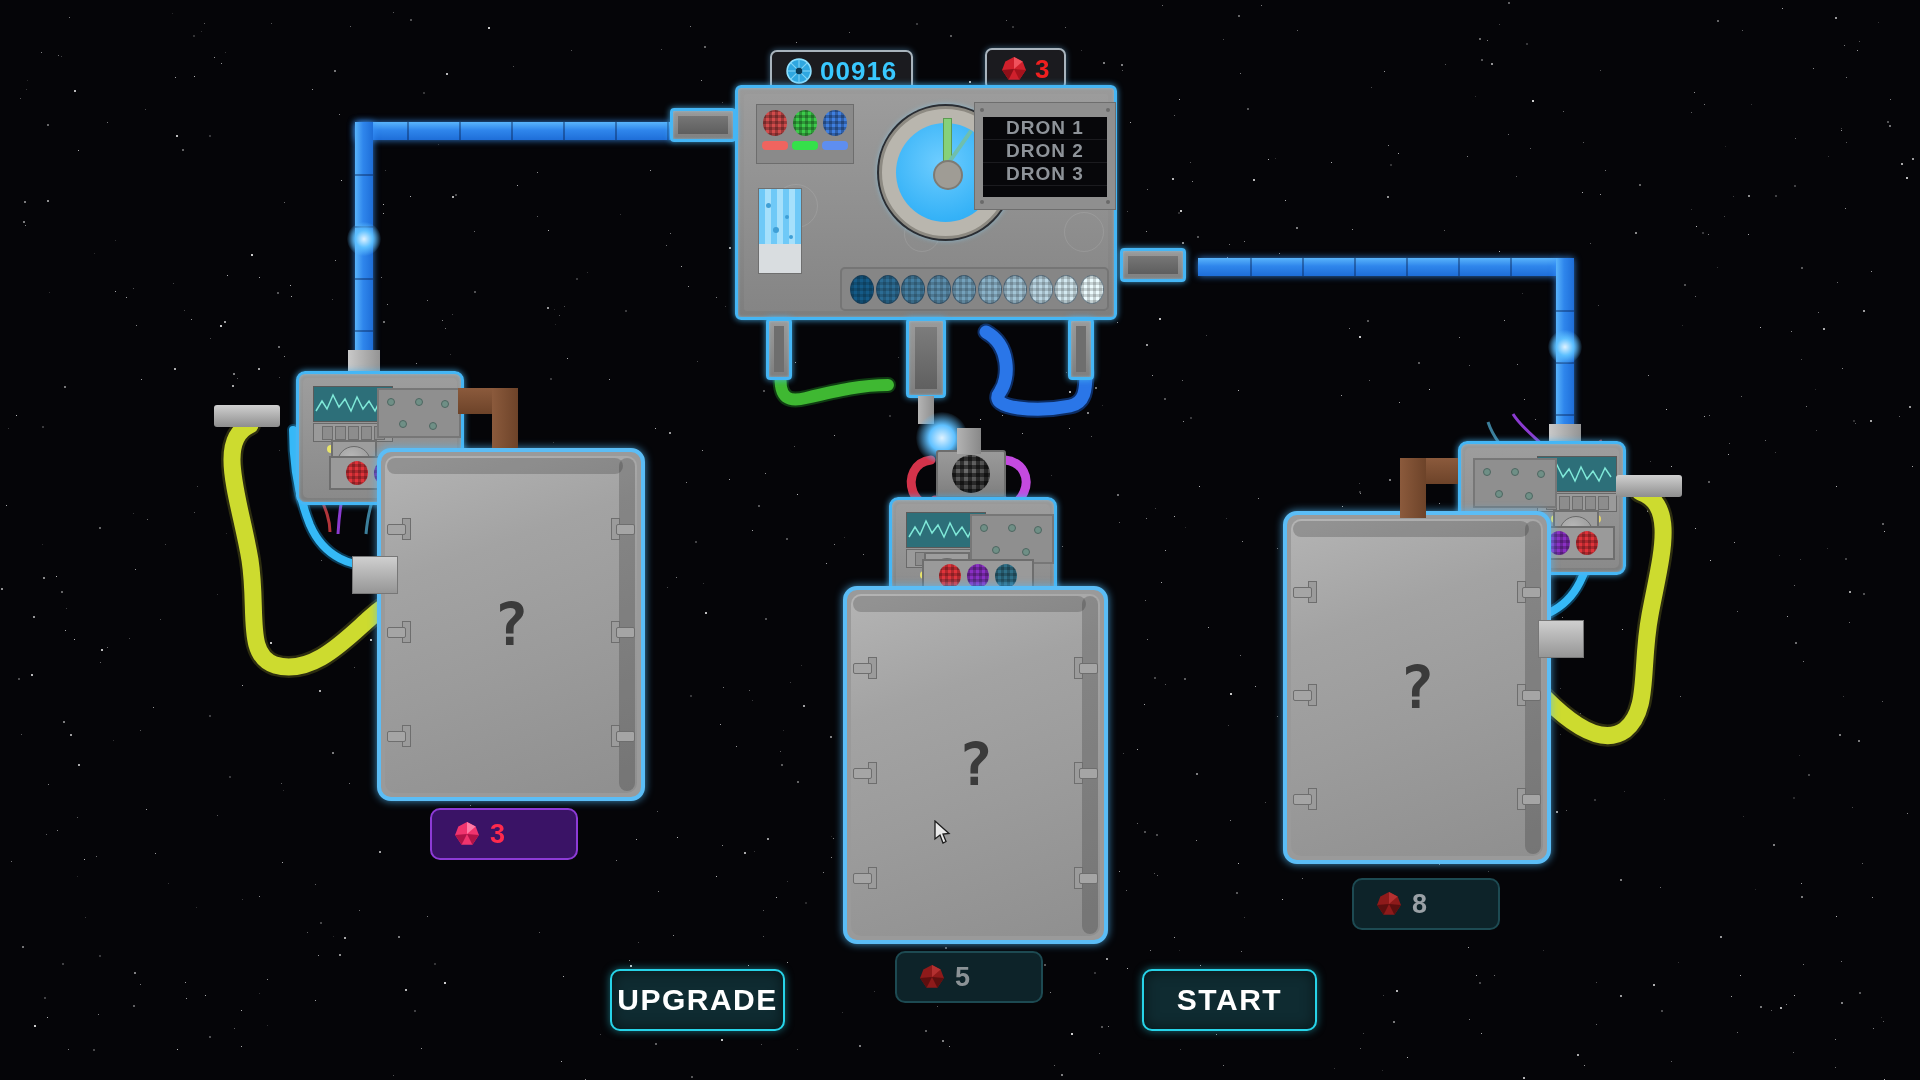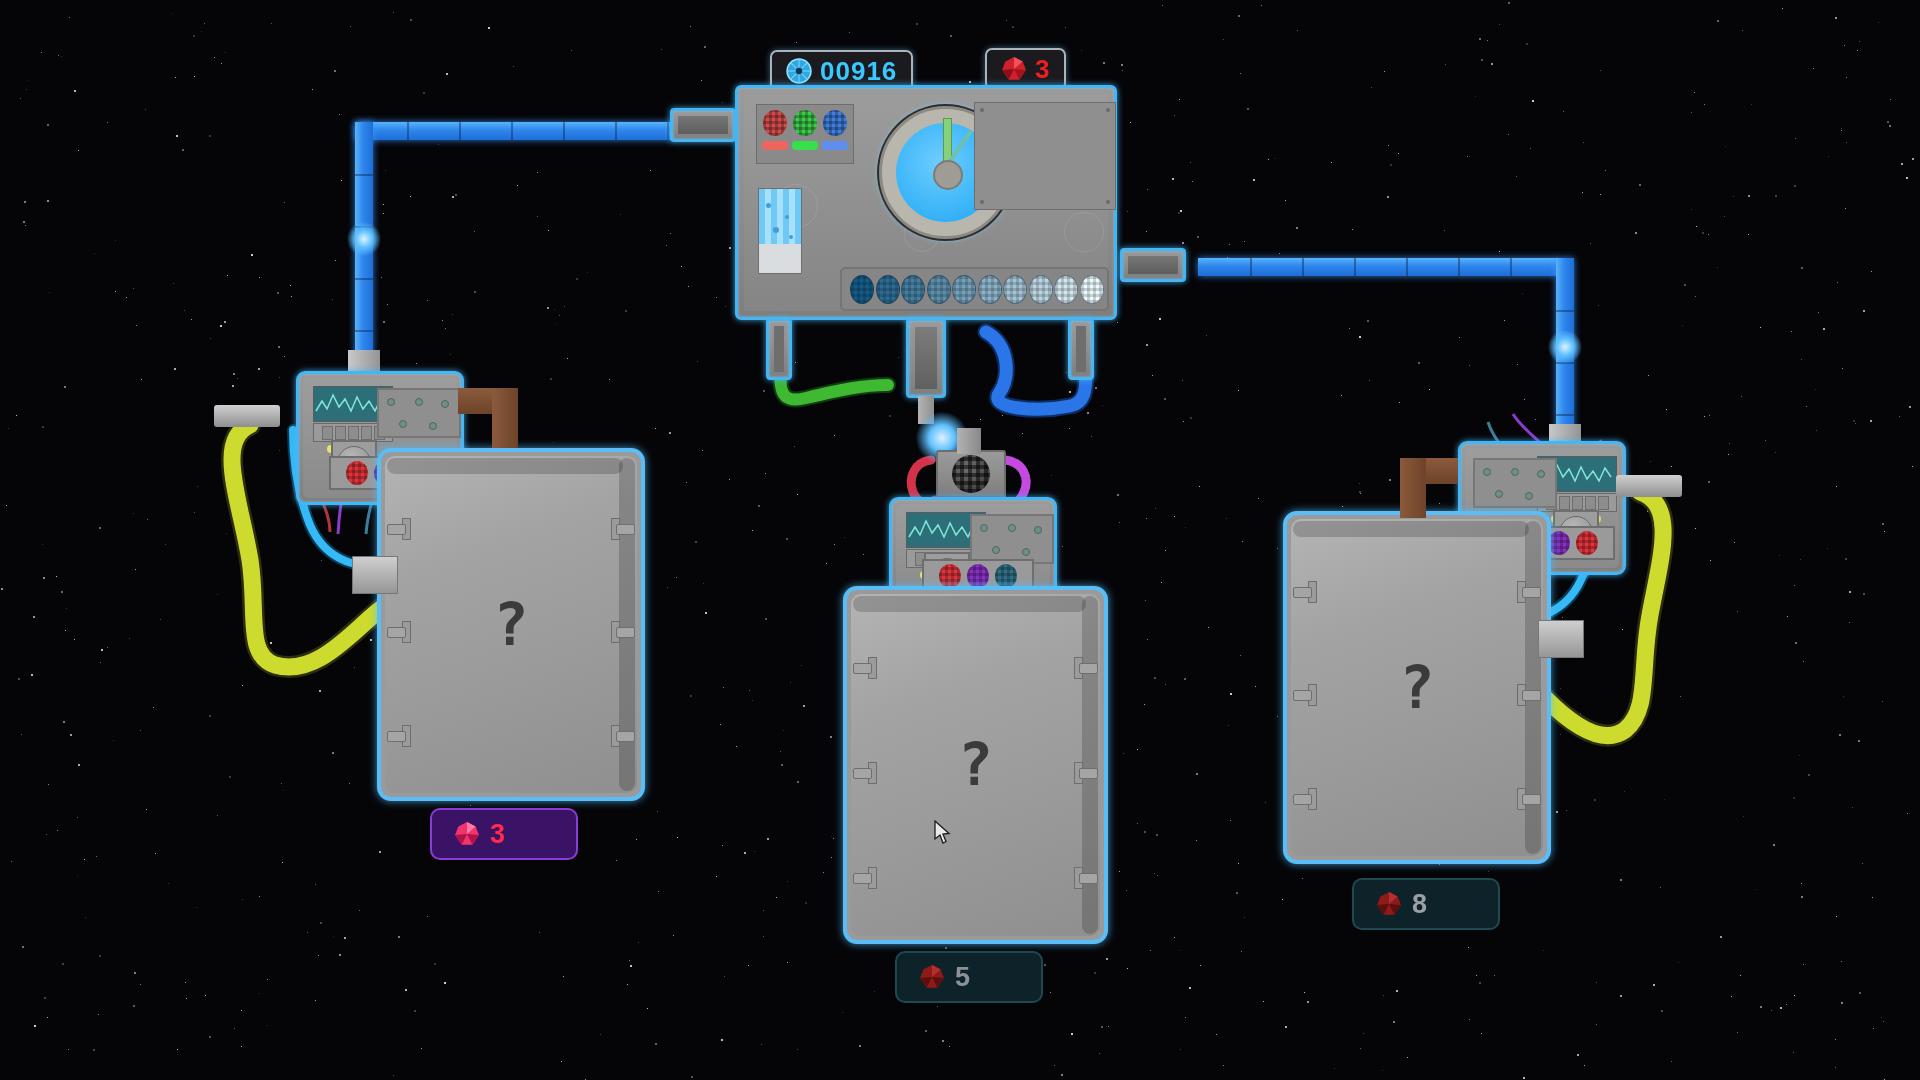--- a/index.html
+++ b/index.html
@@ -1151,20 +1151,25 @@
         <div class="bub" style="left:26px;top:26px;width:4px;height:4px;"></div>
         <div class="bub" style="left:14px;top:38px;width:6px;height:6px;"></div>
         <div class="bub" style="left:30px;top:46px;width:4px;height:4px;"></div>
       </div>
 
       <div class="dronbox">
         <span class="scr-bolt" style="left:5px;top:5px;"></span>
         <span class="scr-bolt" style="right:5px;top:5px;"></span>
         <span class="scr-bolt" style="left:5px;bottom:5px;"></span>
         <span class="scr-bolt" style="right:5px;bottom:5px;"></span>
+        <div class="dronscr" id="dronscr">
+            <div>DRON 1</div>
+            <div>DRON 2</div>
+            <div>DRON 3</div>
+          </div>
       </div>
 
       <div class="capbar" id="capbar">
           <span class="cap" style="left:8px;background-color:rgb(20,90,135)"></span>
           <span class="cap" style="left:33.5px;background-color:rgb(44,108,148)"></span>
           <span class="cap" style="left:59px;background-color:rgb(68,126,161)"></span>
           <span class="cap" style="left:84.5px;background-color:rgb(92,143,174)"></span>
           <span class="cap" style="left:110px;background-color:rgb(116,161,187)"></span>
           <span class="cap" style="left:135.5px;background-color:rgb(139,179,201)"></span>
           <span class="cap" style="left:161px;background-color:rgb(163,197,214)"></span>
@@ -1428,18 +1433,24 @@
       <div style="position:absolute;left:458px;top:388px;width:58px;height:26px;background:linear-gradient(180deg,#8b5a3c,#6d4329);"></div>
       <div style="position:absolute;left:492px;top:388px;width:26px;height:60px;background:linear-gradient(90deg,#8b5a3c,#6d4329);"></div>
       <div style="position:absolute;left:214px;top:405px;width:66px;height:22px;background:linear-gradient(180deg,#d0d0d0,#8e8e8e);border-radius:3px;"></div>
       <div style="position:absolute;left:352px;top:556px;width:44px;height:36px;background:linear-gradient(180deg,#cfcfcf,#969696);border:1px solid #777;"></div>
       <div style="position:absolute;left:1400px;top:458px;width:58px;height:26px;background:linear-gradient(180deg,#8b5a3c,#6d4329);"></div>
       <div style="position:absolute;left:1400px;top:458px;width:26px;height:60px;background:linear-gradient(90deg,#8b5a3c,#6d4329);"></div>
       <div style="position:absolute;left:1616px;top:475px;width:66px;height:22px;background:linear-gradient(180deg,#d0d0d0,#8e8e8e);border-radius:3px;"></div>
       <div style="position:absolute;left:1538px;top:620px;width:44px;height:36px;background:linear-gradient(180deg,#cfcfcf,#969696);border:1px solid #777;"></div>
     </div>
 
+  <div class="btn" style="left:610px;top:969px;width:175px;height:62px;">
+    <span>UPGRADE</span>
+  </div>
+  <div class="btn" style="left:1142px;top:969px;width:175px;height:62px;">
+    <span>START</span>
+  </div>
 
   <svg id="cursor" style="left:934px;top:820px;" viewBox="0 0 18 26">
     <polygon points="1,1 1,19 6,15 9,23 12,21.5 9,14 15,13.5" fill="#e9e9e9" stroke="#1c1c1c" stroke-width="1.3"></polygon>
   </svg>
 
 </div>
 
 </body></html>

